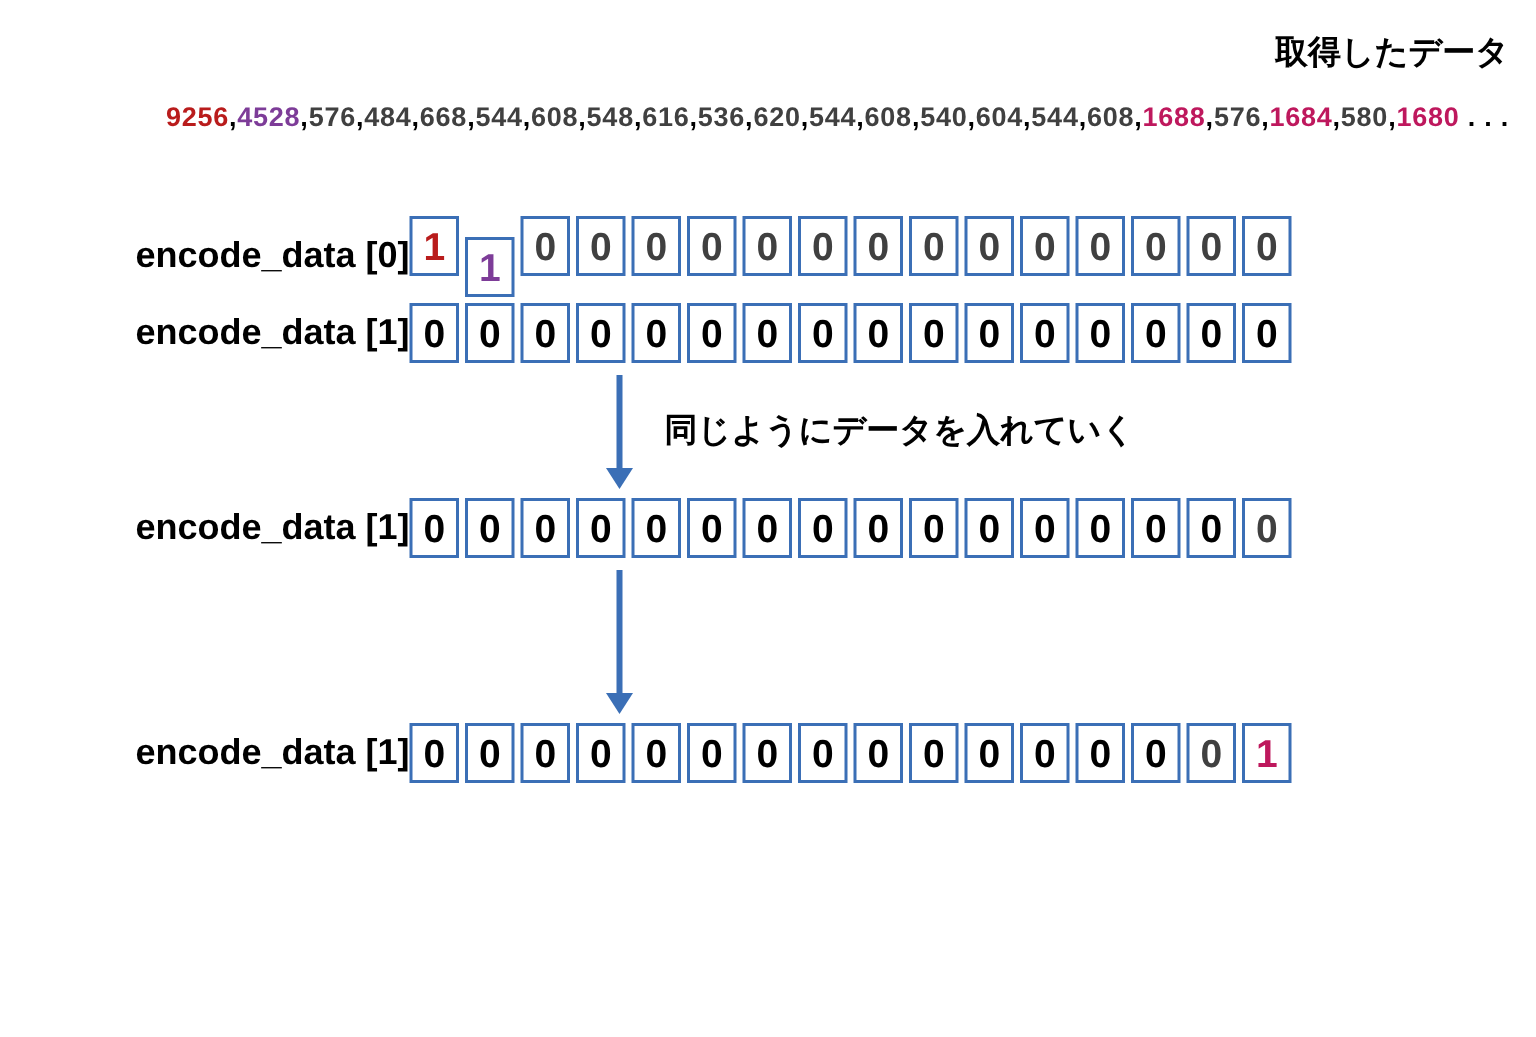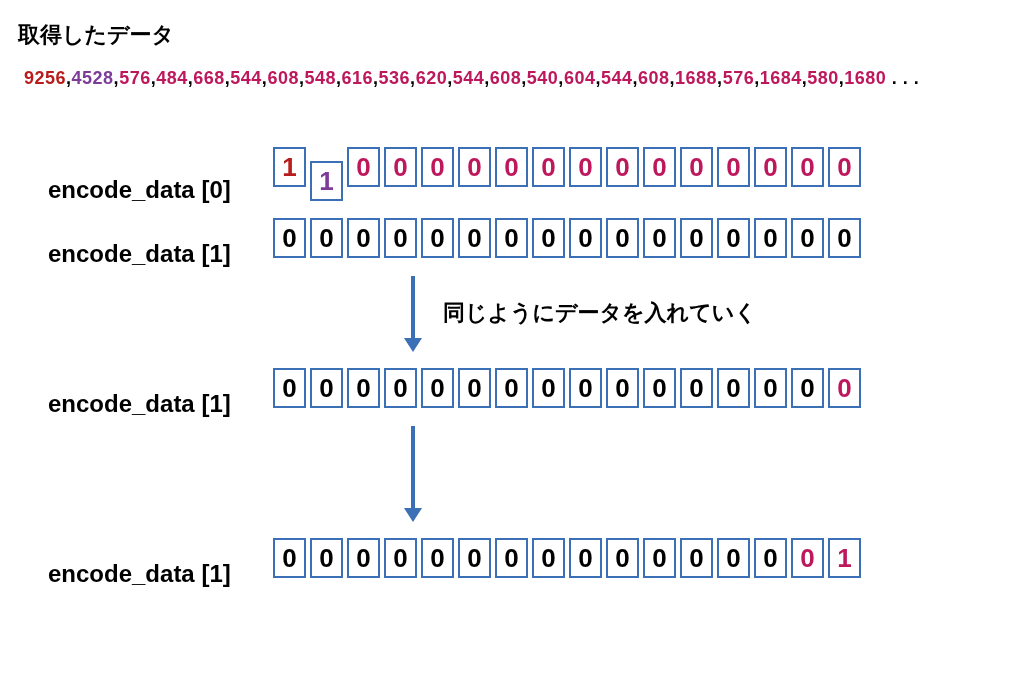--- a/index.html
+++ b/index.html
@@ -8,55 +8,55 @@
     background: #ffffff;
     font-family: "Hiragino Kaku Gothic ProN", "Yu Gothic", Meiryo, sans-serif;
     color: #000;
   }
   .page {
     width: 1024px;
     height: 691px;
     position: relative;
     box-sizing: border-box;
     padding: 20px 18px 10px 18px;
+    text-align: right;
   }
   .title {
     font-size: 22px;
     font-weight: 700;
     margin-bottom: 18px;
   }
   .raw-data {
     font-size: 18px;
     font-weight: 700;
     letter-spacing: 0.5px;
     margin-bottom: 55px;
     padding-left: 6px;
     white-space: nowrap;
   }
   .tok { display: inline; }
   .c-red    { color: #b91c1c; }
   .c-purple { color: #7d3c98; margin-top: 14px; }
-  .c-green  { color: #be185d; }
+  .c-green  { color: #404040; }
   .c-orange { color: #be185d; }
   .c-black  { color: #000; }
 
   .rows {
     margin-left: 30px;
   }
   .row {
     display: flex;
     align-items: center;
     margin: 4px 0;
   }
   .row-label {
     width: 225px;
     font-size: 24px;
     font-weight: 700;
     flex: 0 0 auto;
-    margin-top: 32px;
   }
   .cells {
     display: flex;
     gap: 4px;
   }
   .cell {
     width: 33px;
     height: 40px;
     border: 2.5px solid #3b6fb6;
     box-sizing: border-box;

